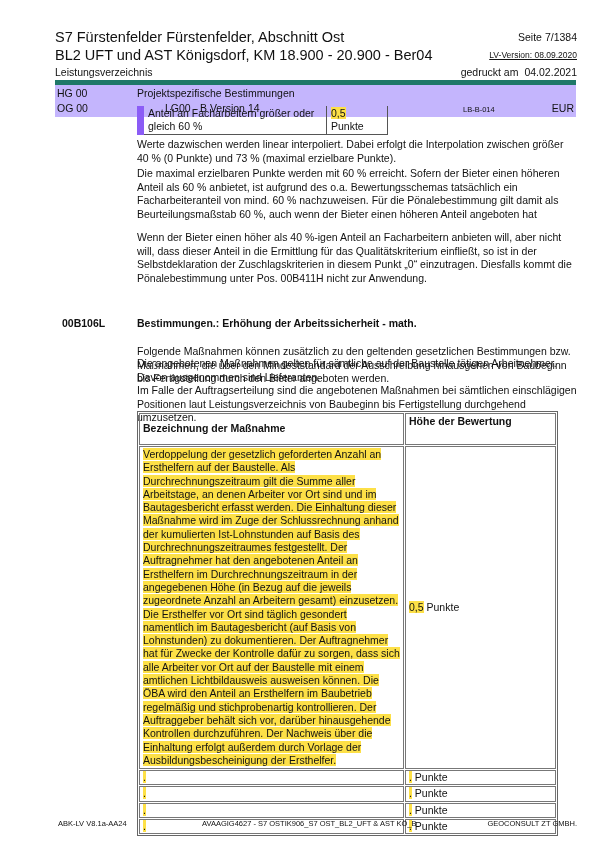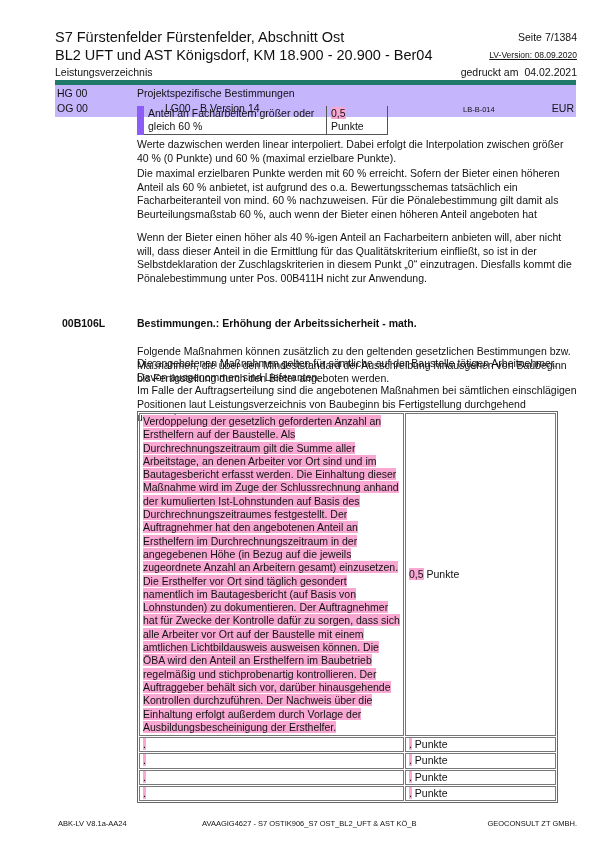--- a/index.html
+++ b/index.html
@@ -23,21 +23,21 @@
   .band .og { left: 2px; top: 17px; font-size: 10.5px; }
   .band .t1 { left: 82px; top: 2px; font-size: 10.5px; }
   .band .t2 { left: 82px; top: 17px; font-size: 10.5px; padding-left: 28px; }
   .band .code { left: 385px; top: 20px; font-size: 7.5px; margin-left: 23px; }
   .band .cur { right: 2px; top: 17px; font-size: 10.5px; }
 
   .smalltbl { left: 137px; top: 106px; border-left: 7px solid #8b5cf6; border-right: 1px solid #555; border-bottom: 1px solid #555; border-collapse: collapse; font-size: 10.5px; }
   .smalltbl td { vertical-align: top; padding: 1px 4px; line-height: 13px; }
   .smalltbl td.c1 { width: 174px; border-right: 1px solid #555; }
   .smalltbl td.c2 { width: 52px; }
-  .hl { background: #f9a8d4; }
+  .hl { background: #fde047; }
 
   .para { left: 137px; width: 440px; font-size: 10.5px; line-height: 13.5px; }
 
   .poscode { left: 62px; top: 317px; font-size: 10.5px; font-weight: bold; }
   .postitle { left: 137px; top: 317px; font-size: 10.5px; font-weight: bold; }
 
   .mtbl { left: 137px; top: 411px; width: 421px; border-collapse: separate; border-spacing: 1px; border: 1px solid #666; font-size: 10.5px; }
   .mtbl td, .mtbl th { border: 1px solid #777; vertical-align: top; padding: 1px 3px; line-height: 13.3px; text-align: left; }
   .mtbl th { font-weight: bold; height: 28px; vertical-align: middle; }
   .mtbl th.h2 { vertical-align: top; }
@@ -74,35 +74,39 @@
 
 <table class="abs smalltbl">
   <tbody>
       <tr>
     <td class="c1">Anteil an Facharbeitern größer oder gleich 60 %</td>
     <td class="c2"><span class="hl">0,5</span><br><span>Punkte</span></td>
   </tr>
 </tbody>
   </table>
 
-<div class="abs para" style="top:138px">Werte dazwischen werden linear interpoliert. Dabei erfolgt die Interpolation zwischen größer 40 % (0 Punkte) und 60 % (maximal erzielbare Punkte).</div>
+<div class="abs para" style="top:138px">Werte dazwischen werden linear interpoliert. Dabei erfolgt die Interpolation zwischen größer 40 % (0 Punkte) und 73 % (maximal erzielbare Punkte).</div>
 <div class="abs para" style="top:167px">Die maximal erzielbaren Punkte werden mit 60 % erreicht. Sofern der Bieter einen höheren Anteil als 60 % anbietet, ist aufgrund des o.a. Bewertungsschemas tatsächlich ein Facharbeiteranteil von mind. 60 % nachzuweisen. Für die Pönalebestimmung gilt damit als Beurteilungsmaßstab 60 %, auch wenn der Bieter einen höheren Anteil angeboten hat</div>
 <div class="abs para" style="top:231px">Wenn der Bieter einen höher als 40 %-igen Anteil an Facharbeitern anbieten will, aber nicht will, dass dieser Anteil in die Ermittlung für das Qualitätskriterium einfließt, so ist in der Selbstdeklaration der Zuschlagskriterien in diesem Punkt „0“ einzutragen. Diesfalls kommt die Pönalebestimmung unter Pos. 00B411H nicht zur Anwendung.</div>
 
 <div class="abs poscode">00B106L</div>
 <div class="abs postitle">Bestimmungen.: Erhöhung der Arbeitssicherheit - math.</div>
 
 <div class="abs para" style="top:345px">Folgende Maßnahmen können zusätzlich zu den geltenden gesetzlichen Bestimmungen bzw. Maßnahmen, die über den Mindeststandard der Ausschreibung hinausgehen von Baubeginn bis Fertigstellung durch den Bieter angeboten werden.</div>
 <div class="abs para" style="top:358px; top:357px; top:357px;"></div>
 
 <div class="abs para" style="top:357px">Die angebotenen Maßnahmen gelten für sämtliche auf der Baustelle tätigen Arbeitnehmer. Davon ausgenommen sind Lieferanten.</div>
 <div class="abs para" style="top:384px">Im Falle der Auftragserteilung sind die angebotenen Maßnahmen bei sämtlichen einschlägigen Positionen laut Leistungsverzeichnis von Baubeginn bis Fertigstellung durchgehend umzusetzen.</div>
 
 <table class="abs mtbl">
   <tbody>
+      <tr>
+    <th>Bezeichnung der Maßnahme</th>
+    <th class="h2">Höhe der Bewertung</th>
+  </tr>
   <tr>
     <td class="desc"><span class="hl">Verdoppelung der gesetzlich geforderten Anzahl an Ersthelfern auf der Baustelle. Als Durchrechnungszeitraum gilt die Summe aller Arbeitstage, an denen Arbeiter vor Ort sind und im Bautagesbericht erfasst werden. Die Einhaltung dieser Maßnahme wird im Zuge der Schlussrechnung anhand der kumulierten Ist-Lohnstunden auf Basis des Durchrechnungszeitraumes festgestellt. Der Auftragnehmer hat den angebotenen Anteil an Ersthelfern im Durchrechnungszeitraum in der angegebenen Höhe (in Bezug auf die jeweils zugeordnete Anzahl an Arbeitern gesamt) einzusetzen. Die Ersthelfer vor Ort sind täglich gesondert namentlich im Bautagesbericht (auf Basis von Lohnstunden) zu dokumentieren. Der Auftragnehmer hat für Zwecke der Kontrolle dafür zu sorgen, dass sich alle Arbeiter vor Ort auf der Baustelle mit einem amtlichen Lichtbildausweis ausweisen können. Die ÖBA wird den Anteil an Ersthelfern im Baubetrieb regelmäßig und stichprobenartig kontrollieren. Der Auftraggeber behält sich vor, darüber hinausgehende Kontrollen durchzuführen. Der Nachweis über die Einhaltung erfolgt außerdem durch Vorlage der Ausbildungsbescheinigung der Ersthelfer.</span></td>
     <td class="mid"><span class="hl">0,5</span> <span>Punkte</span></td>
   </tr>
   <tr>
     <td class="desc ws"><span class="hl">.</span></td>
     <td class="ws"><span class="hl">.</span> <span>Punkte</span></td>
   </tr>
   <tr>
     <td class="desc ws"><span class="hl">.</span></td>

